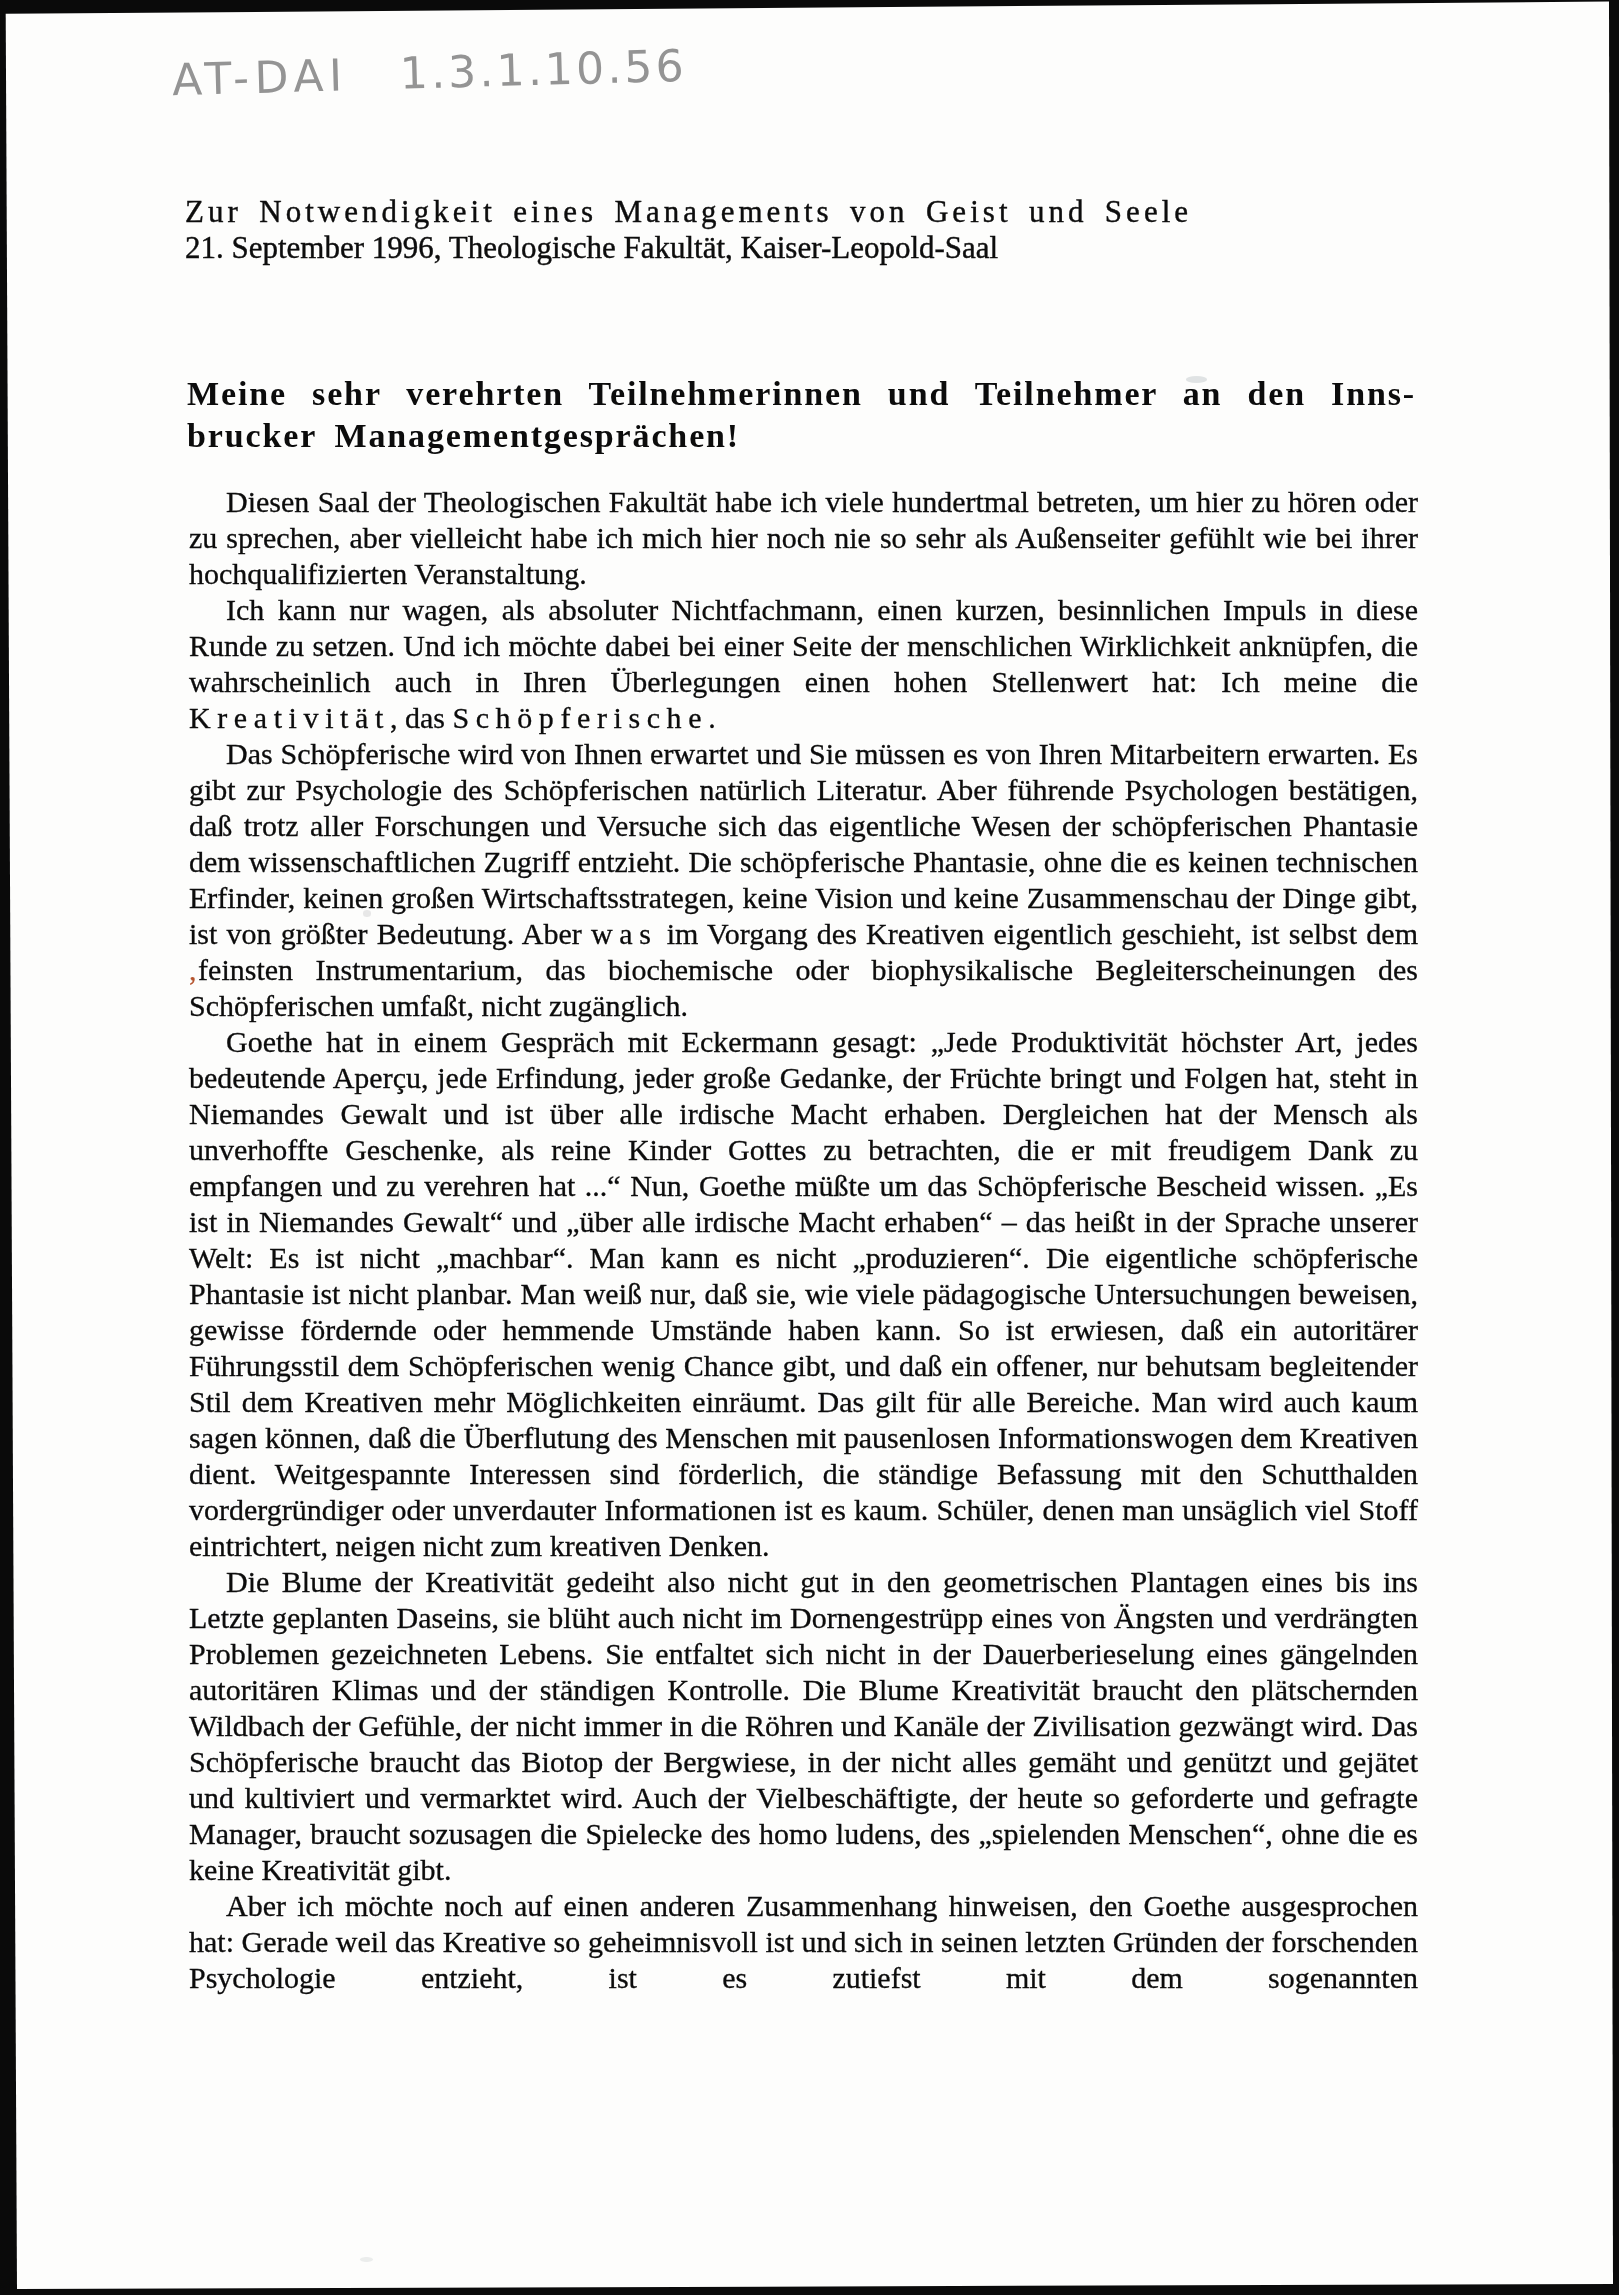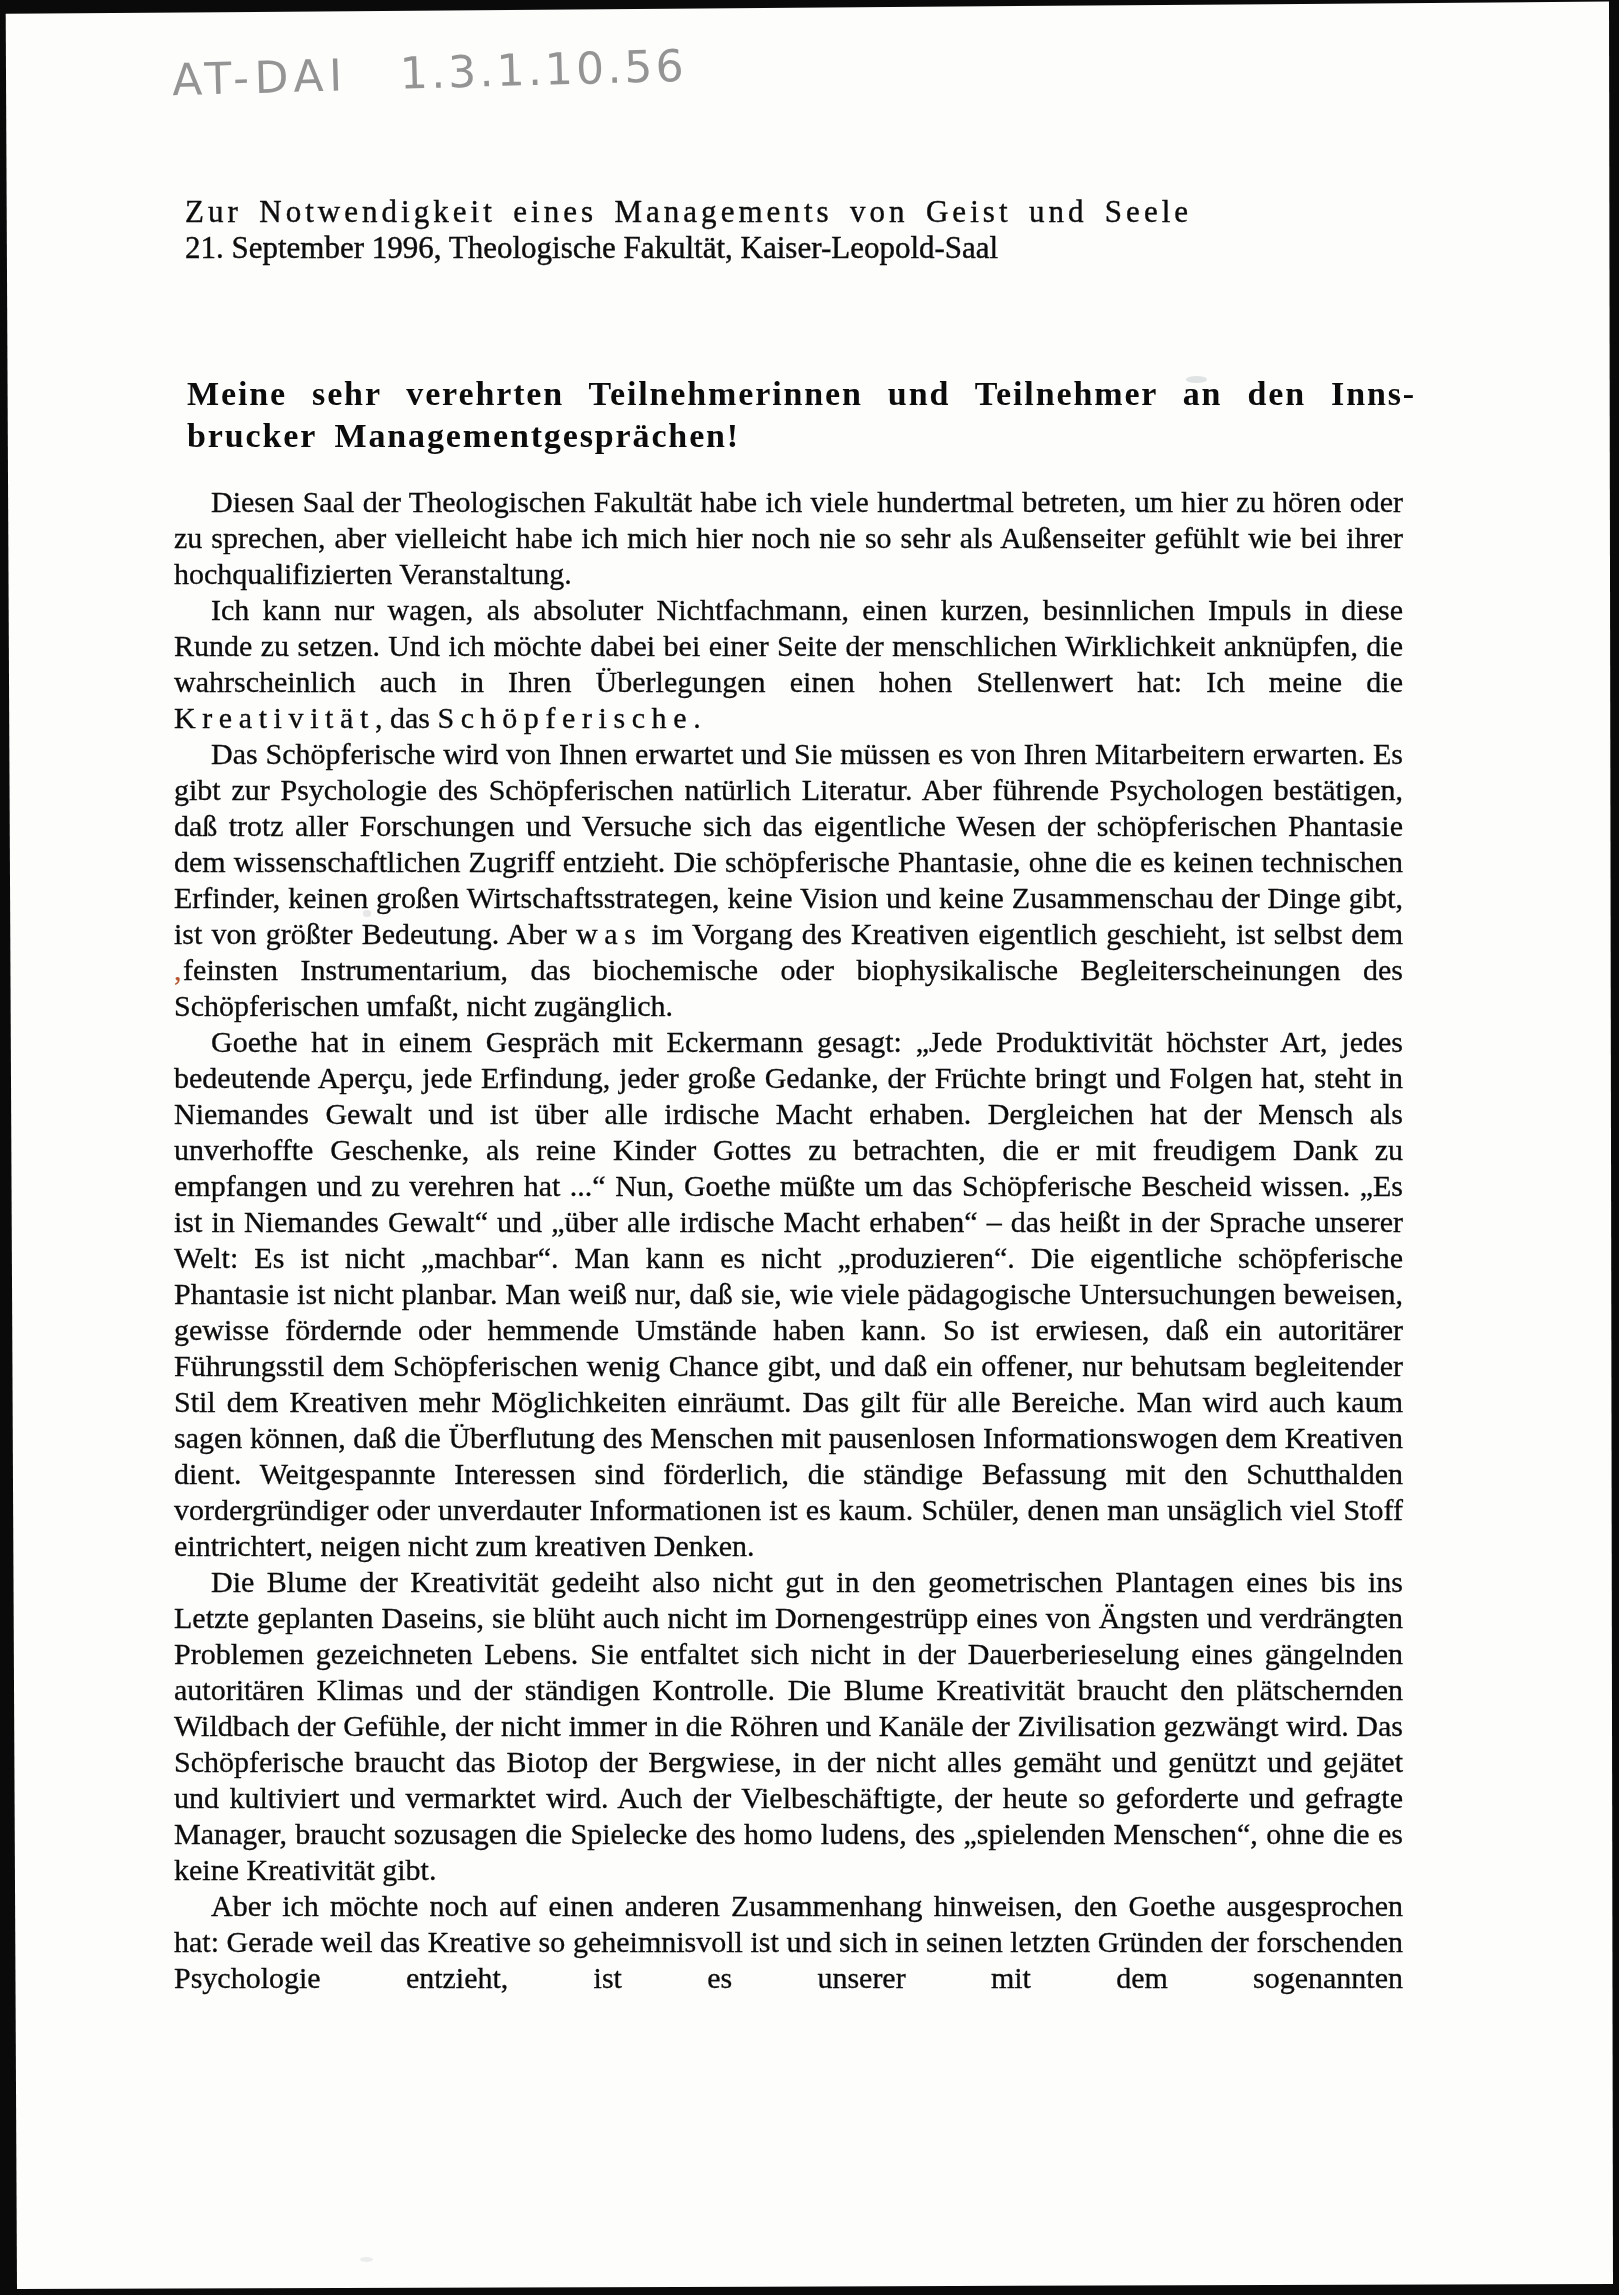--- a/index.html
+++ b/index.html
@@ -57,21 +57,21 @@
     font-weight: bold;
     color: #0c0c0c;
     letter-spacing: 0.055em;
     word-spacing: 0.22em;
   }
   .salutation .s-line1 { text-align: justify; text-align-last: justify; }
   .salutation .s-line2 { }
   
   .doc-body {
     position: absolute;
-    left: 174px; top: 484px;
+    left: 189px; top: 484px;
     width: 1229px;
     font-size: 30px;
     line-height: 36px;
     color: #0c0c0c;
     text-align: justify;
     -webkit-text-stroke: 0.3px #0c0c0c;
   }
   .doc-body p {
     margin: 0;
     text-indent: 37px;
@@ -109,20 +109,20 @@
     <div class="s-line1">Meine sehr verehrten Teilnehmerinnen und Teilnehmer an den Inns-</div>
     <div class="s-line2">brucker Managementgesprächen!</div>
   </div>
 
   <div class="doc-body">
       <p><span>Diesen Saal der Theologischen Fakultät habe ich viele hundertmal betreten, um hier zu hören oder zu sprechen, aber vielleicht habe ich mich hier noch nie so sehr als Außenseiter gefühlt wie bei ihrer hochqualifizierten Veranstaltung.</span></p>
       <p><span>Ich kann nur wagen, als absoluter Nichtfachmann, einen kurzen, besinnlichen Impuls in diese Runde zu setzen. Und ich möchte dabei bei einer Seite der menschlichen Wirklichkeit anknüpfen, die wahrscheinlich auch in Ihren Überlegungen einen hohen Stellenwert hat: Ich meine die </span><span class="sperr">Kreativität</span><span>, das </span><span class="sperr">Schöpferische</span><span>.</span></p>
       <p><span>Das Schöpferische wird von Ihnen erwartet und Sie müssen es von Ihren Mitarbeitern erwarten. Es gibt zur Psychologie des Schöpferischen natürlich Literatur. Aber führende Psychologen bestätigen, daß trotz aller Forschungen und Versuche sich das eigentliche Wesen der schöpferischen Phantasie dem wissenschaftlichen Zugriff entzieht. Die schöpferische Phantasie, ohne die es keinen technischen Erfinder, keinen großen Wirtschaftsstrategen, keine Vision und keine Zusammenschau der Dinge gibt, ist von größter Bedeutung. Aber </span><span class="sperr">was</span><span> im Vorgang des Kreativen eigentlich geschieht, ist selbst dem </span><span class="red-mark">,</span><span>feinsten Instrumentarium, das biochemische oder biophysikalische Begleiterscheinungen des Schöpferischen umfaßt, nicht zugänglich.</span></p>
       <p><span>Goethe hat in einem Gespräch mit Eckermann gesagt: „Jede Produktivität höchster Art, jedes bedeutende Aperçu, jede Erfindung, jeder große Gedanke, der Früchte bringt und Folgen hat, steht in Niemandes Gewalt und ist über alle irdische Macht erhaben. Dergleichen hat der Mensch als unverhoffte Geschenke, als reine Kinder Gottes zu betrachten, die er mit freudigem Dank zu empfangen und zu verehren hat ...“ Nun, Goethe müßte um das Schöpferische Bescheid wissen. „Es ist in Niemandes Gewalt“ und „über alle irdische Macht erhaben“ – das heißt in der Sprache unserer Welt: Es ist nicht „machbar“. Man kann es nicht „produzieren“. Die eigentliche schöpferische Phantasie ist nicht planbar. Man weiß nur, daß sie, wie viele pädagogische Untersuchungen beweisen, gewisse fördernde oder hemmende Umstände haben kann. So ist erwiesen, daß ein autoritärer Führungsstil dem Schöpferischen wenig Chance gibt, und daß ein offener, nur behutsam begleitender Stil dem Kreativen mehr Möglichkeiten einräumt. Das gilt für alle Bereiche. Man wird auch kaum sagen können, daß die Überflutung des Menschen mit pausenlosen Informationswogen dem Kreativen dient. Weitgespannte Interessen sind förderlich, die ständige Befassung mit den Schutthalden vordergründiger oder unverdauter Informationen ist es kaum. Schüler, denen man unsäglich viel Stoff eintrichtert, neigen nicht zum kreativen Denken.</span></p>
       <p><span>Die Blume der Kreativität gedeiht also nicht gut in den geometrischen Plantagen eines bis ins Letzte geplanten Daseins, sie blüht auch nicht im Dornengestrüpp eines von Ängsten und verdrängten Problemen gezeichneten Lebens. Sie entfaltet sich nicht in der Dauerberieselung eines gängelnden autoritären Klimas und der ständigen Kontrolle. Die Blume Kreativität braucht den plätschernden Wildbach der Gefühle, der nicht immer in die Röhren und Kanäle der Zivilisation gezwängt wird. Das Schöpferische braucht das Biotop der Bergwiese, in der nicht alles gemäht und genützt und gejätet und kultiviert und vermarktet wird. Auch der Vielbeschäftigte, der heute so geforderte und gefragte Manager, braucht sozusagen die Spielecke des homo ludens, des „spielenden Menschen“, ohne die es keine Kreativität gibt.</span></p>
-      <p><span>Aber ich möchte noch auf einen anderen Zusammenhang hinweisen, den Goethe ausgesprochen hat: Gerade weil das Kreative so geheimnisvoll ist und sich in seinen letzten Gründen der forschenden Psychologie entzieht, ist es unserer mit dem sogenannten</span></p>
+      <p><span>Aber ich möchte noch auf einen anderen Zusammenhang hinweisen, den Goethe ausgesprochen hat: Gerade weil das Kreative so geheimnisvoll ist und sich in seinen letzten Gründen der forschenden Psychologie entzieht, ist es zutiefst mit dem sogenannten</span></p>
     </div>
 
   <div class="artifact artifact-1"></div>
   <div class="artifact artifact-2"></div>
   <div class="artifact artifact-3"></div>
 </div>
 
 
 </body></html>

